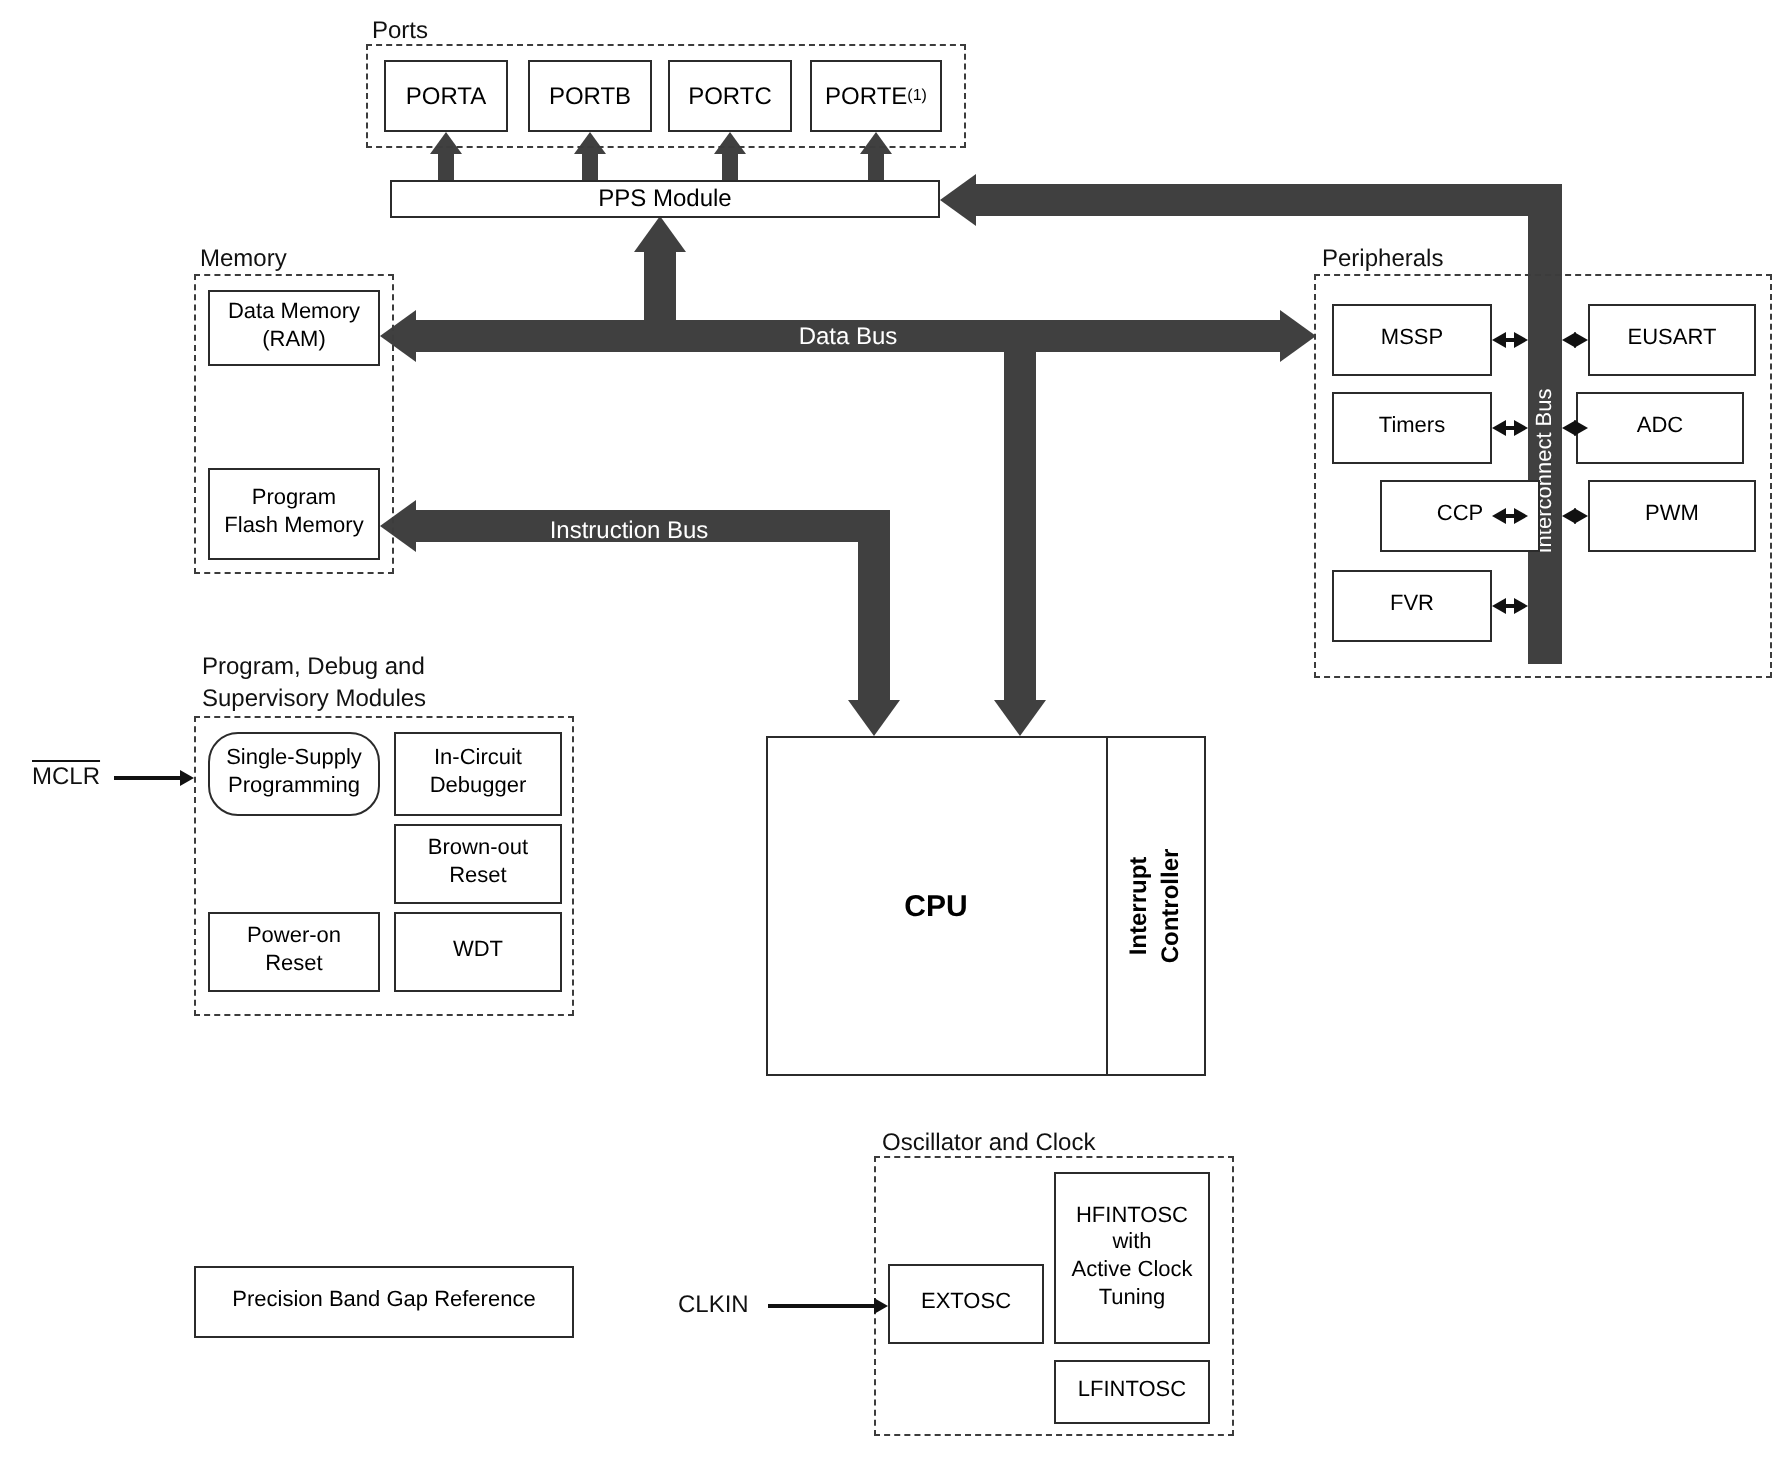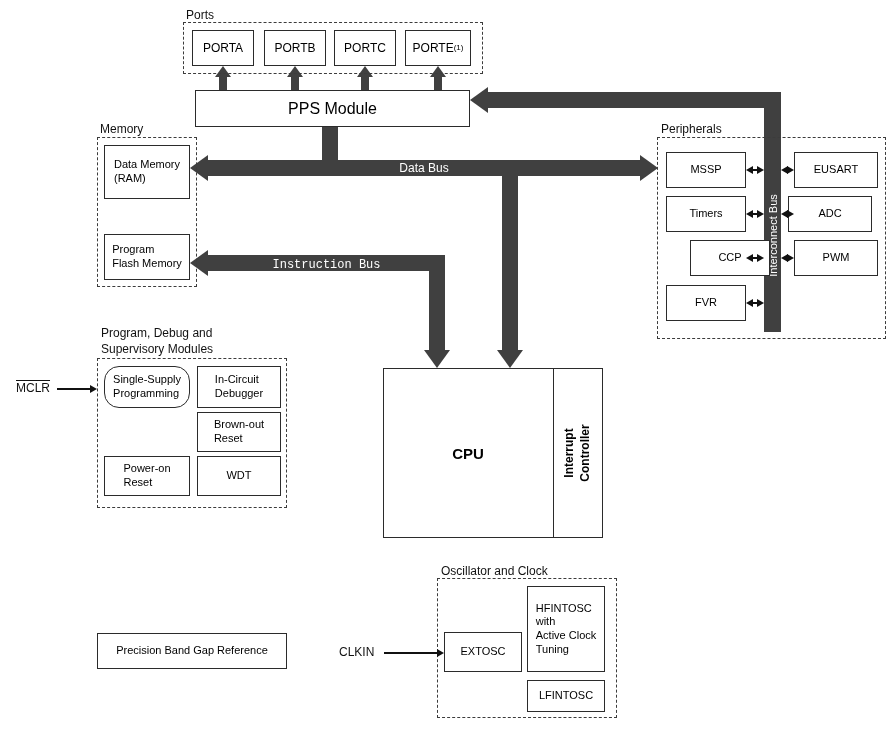--- a/index.html
+++ b/index.html
@@ -2,21 +2,21 @@
 <html><head>
 <meta charset="utf-8">
 <style>
   * { margin:0; padding:0; box-sizing:border-box; }
   body { background:#fff; font-family:"Liberation Sans", sans-serif; color:#000; }
   #canvas { position:relative; width:892px; height:730px; background:#fff; overflow:hidden; }
 
   .box {
     position:absolute; background:#fff; border:1px solid #2b2b2b;
     display:flex; align-items:center; justify-content:center;
-    font-size:11px; line-height:1.25; white-space:pre-line;
+    text-align:center; font-size:11px; line-height:1.25; white-space:pre-line;
   }
   .dashed { position:absolute; border:1px dashed #3c3c3c; background:transparent; }
   .glabel { position:absolute; font-size:12px; color:#111; white-space:pre-line; line-height:1.3; }
   .bus { position:absolute; background:#404040; }
   .buslabel { position:absolute; color:#fff; font-size:12px; display:flex; align-items:center; justify-content:center; }
   .tri { position:absolute; width:0; height:0; }
   .ah-left  { border-top:13px solid transparent; border-bottom:13px solid transparent; border-right:18px solid #404040; }
   .ah-right { border-top:13px solid transparent; border-bottom:13px solid transparent; border-left:18px solid #404040; }
   .ah-up    { border-left:13px solid transparent; border-right:13px solid transparent; border-bottom:18px solid #404040; }
   .ah-down  { border-left:13px solid transparent; border-right:13px solid transparent; border-top:18px solid #404040; }
@@ -45,21 +45,21 @@
   <div class="buslabel" style="left:208px; top:160px; width:432px; height:16px;">Data Bus</div>
 
   <div class="tri ah-up" style="left:317px; top:108px;"></div>
   <div class="bus" style="left:322px; top:126px; width:16px; height:34px;"></div>
 
   <div class="bus" style="left:502px; top:176px; width:16px; height:174px;"></div>
   <div class="tri ah-down" style="left:497px; top:350px;"></div>
 
   <div class="tri ah-left" style="left:190px; top:250px;"></div>
   <div class="bus" style="left:208px; top:255px; width:237px; height:16px;"></div>
-  <div class="buslabel" style="left:208px; top:255px; width:237px; height:20px;font-family:Liberation Mono, monospace;">Instruction Bus</div>
+  <div class="buslabel" style="left:196px; top:255px; width:237px; height:20px;">Instruction Bus</div>
   <div class="bus" style="left:429px; top:255px; width:16px; height:95px;"></div>
   <div class="tri ah-down" style="left:424px; top:350px;"></div>
 
   <div class="tri pah-up" style="left:215px; top:66px;"></div>
   <div class="bus" style="left:219px; top:77px; width:8px; height:13px;"></div>
   <div class="tri pah-up" style="left:287px; top:66px;"></div>
   <div class="bus" style="left:291px; top:77px; width:8px; height:13px;"></div>
   <div class="tri pah-up" style="left:357px; top:66px;"></div>
   <div class="bus" style="left:361px; top:77px; width:8px; height:13px;"></div>
   <div class="tri pah-up" style="left:430px; top:66px;"></div>
@@ -67,25 +67,25 @@
 
   <div class="glabel" style="left:186px; top:8px;">Ports</div>
   <div class="dashed" style="left:183px; top:22px; width:300px; height:52px;"></div>
   <div class="box" style="left:192px; top:30px; width:62px; height:36px; font-size:12px;">PORTA</div>
   <div class="box" style="left:264px; top:30px; width:62px; height:36px; font-size:12px;">PORTB</div>
   <div class="box" style="left:334px; top:30px; width:62px; height:36px; font-size:12px;">PORTC</div>
   <div class="box" style="left:405px; top:30px; width:66px; height:36px; font-size:12px;">
     <span>PORTE</span><sup>(1)</sup>
   </div>
 
-  <div class="box" style="left:195px; top:90px; width:275px; height:37px; font-size:16px;">PPS Module</div>
+  <div class="box" style="left:195px; top:90px; width:275px; height:19px; font-size:12px;">PPS Module</div>
 
   <div class="glabel" style="left:100px; top:122px;">Memory</div>
   <div class="dashed" style="left:97px; top:137px; width:100px; height:150px;"></div>
-  <div class="box" style="left:104px; top:145px; width:86px; height:54px;">Data Memory
+  <div class="box" style="left:104px; top:145px; width:86px; height:38px;">Data Memory
 (RAM)</div>
   <div class="box" style="left:104px; top:234px; width:86px; height:46px;">Program
 Flash Memory</div>
 
   <div class="glabel" style="left:661px; top:122px;">Peripherals</div>
   <div class="dashed" style="left:657px; top:137px; width:229px; height:202px;"></div>
   <div class="box" style="left:666px; top:152px; width:80px; height:36px;">MSSP</div>
   <div class="box" style="left:666px; top:196px; width:80px; height:36px;">Timers</div>
   <div class="box" style="left:666px; top:240px; width:80px; height:36px;margin-left:24px;">CCP</div>
   <div class="box" style="left:666px; top:285px; width:80px; height:36px;">FVR</div>

